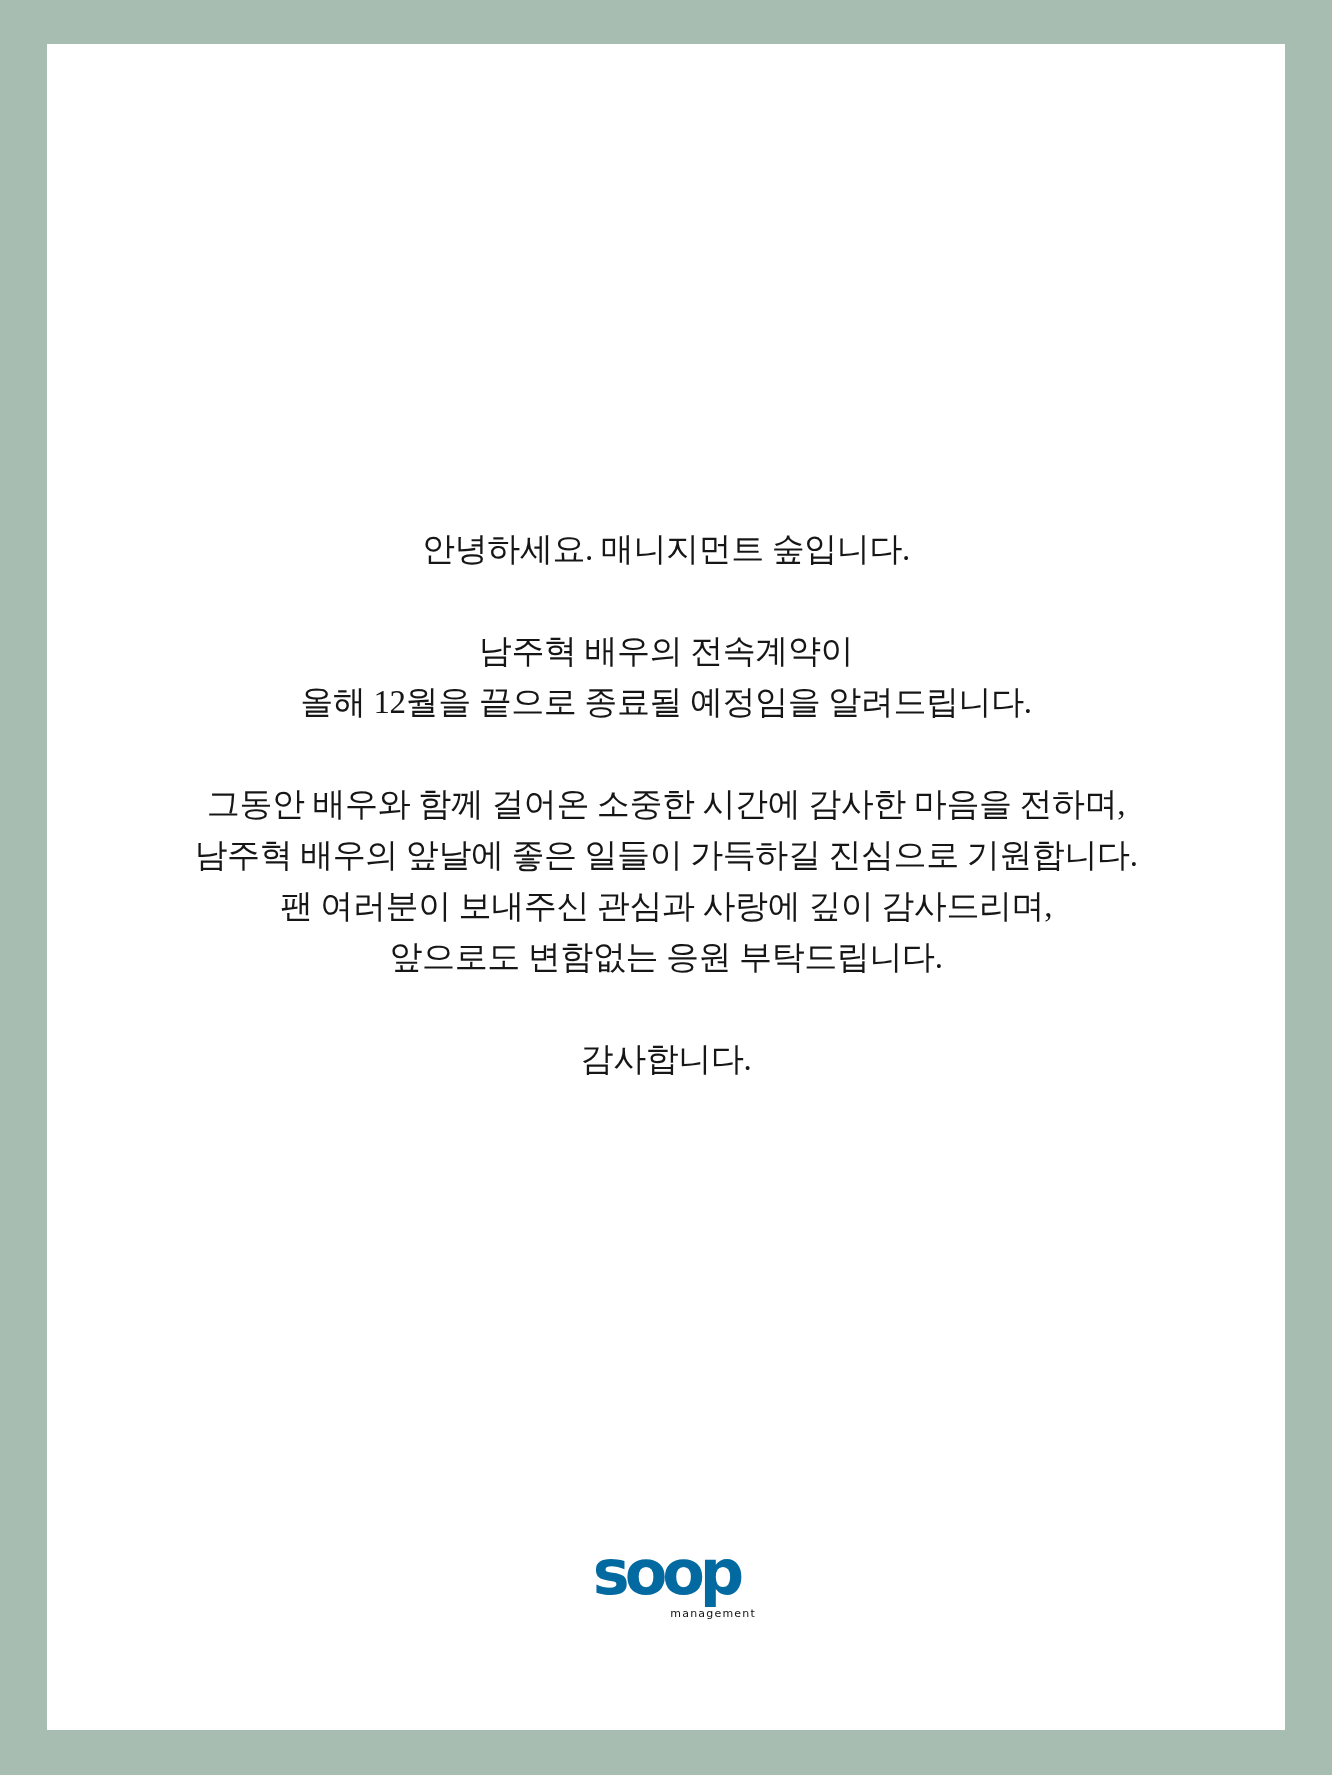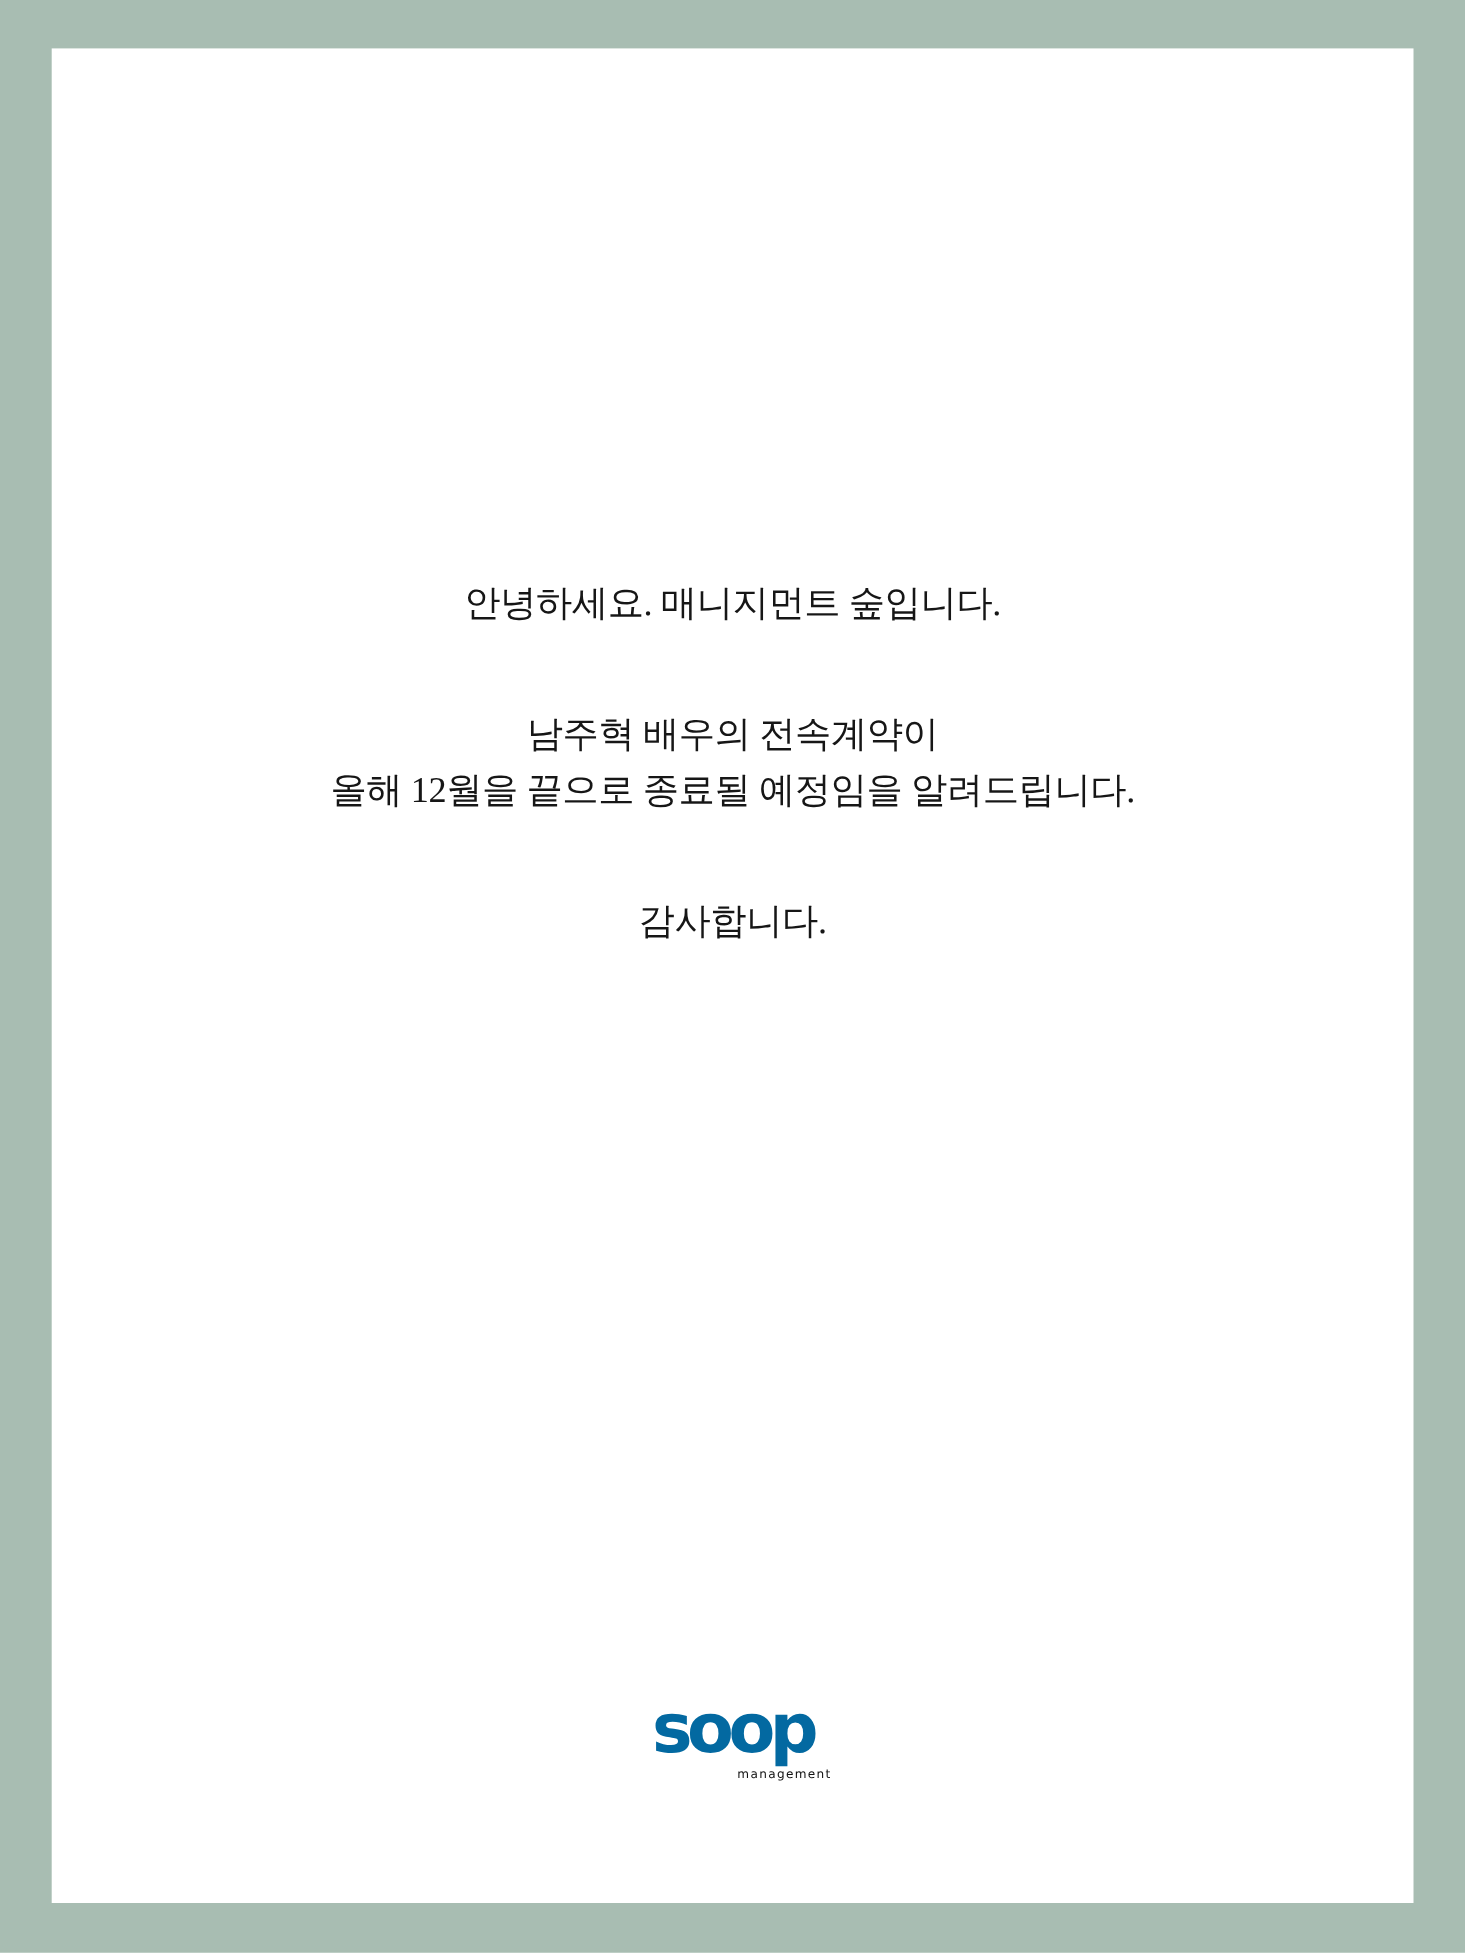--- a/index.html
+++ b/index.html
@@ -43,21 +43,21 @@
   .para {
     font-family: "Liberation Serif", serif;
     font-size: 33px;
     line-height: 51px;
     letter-spacing: -0.4px;
     color: #161616;
     white-space: pre-line;
     margin: 0;
   }
   .para + .para {
-    margin-top: 68px;
+    margin-top: 51px;
     text-align: center;
   }
   .logo-wrap {
     position: absolute;
     left: 0;
     bottom: 118px;
     width: 100%;
     text-align: center;
   }
   .logo-mark {
@@ -93,20 +93,24 @@
 </head>
 <body>
 
 <div class="poster">
   <div class="card">
 
     <div class="notice-body">
       <p class="para">안녕하세요. 매니지먼트 숲입니다.</p>
       <p class="para">남주혁 배우의 전속계약이
 올해 12월을 끝으로 종료될 예정임을 알려드립니다.</p>
+      <p class="para">그동안 배우와 함께 걸어온 소중한 시간에 감사한 마음을 전하며,
+남주혁 배우의 앞날에 좋은 일들이 가득하길 진심으로 기원합니다.
+팬 여러분이 보내주신 관심과 사랑에 깊이 감사드리며,
+앞으로도 변함없는 응원 부탁드립니다.</p>
       <p class="para">감사합니다.</p>
     </div>
 
     <div class="logo-wrap">
       <div class="logo-mark">
         <div class="logo-text">soop</div>
         <div class="logo-sub">management</div>
       </div>
     </div>
 

